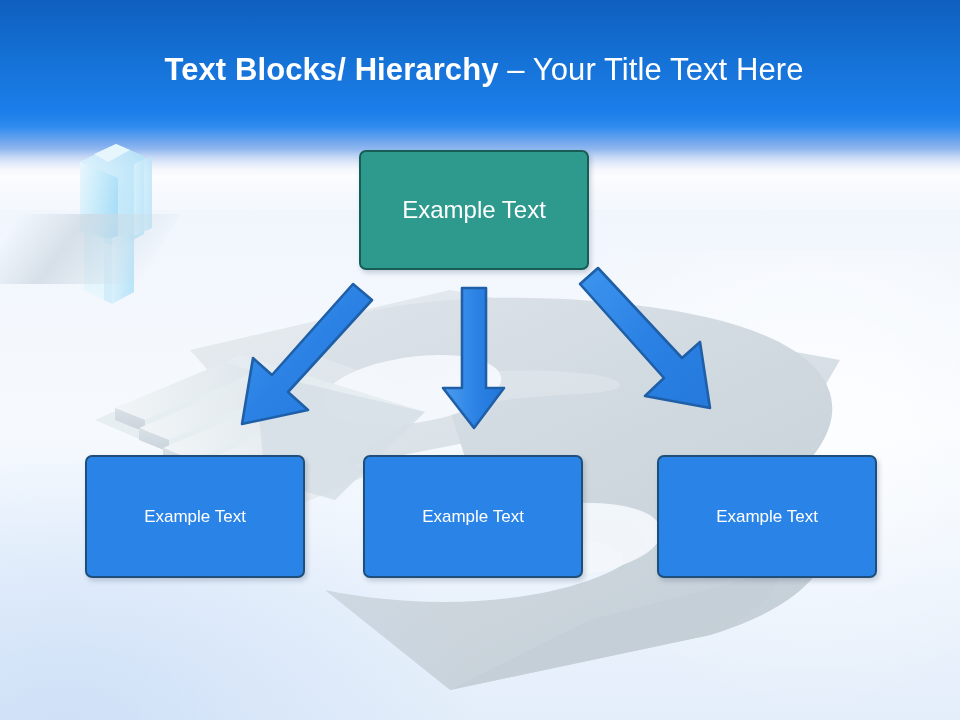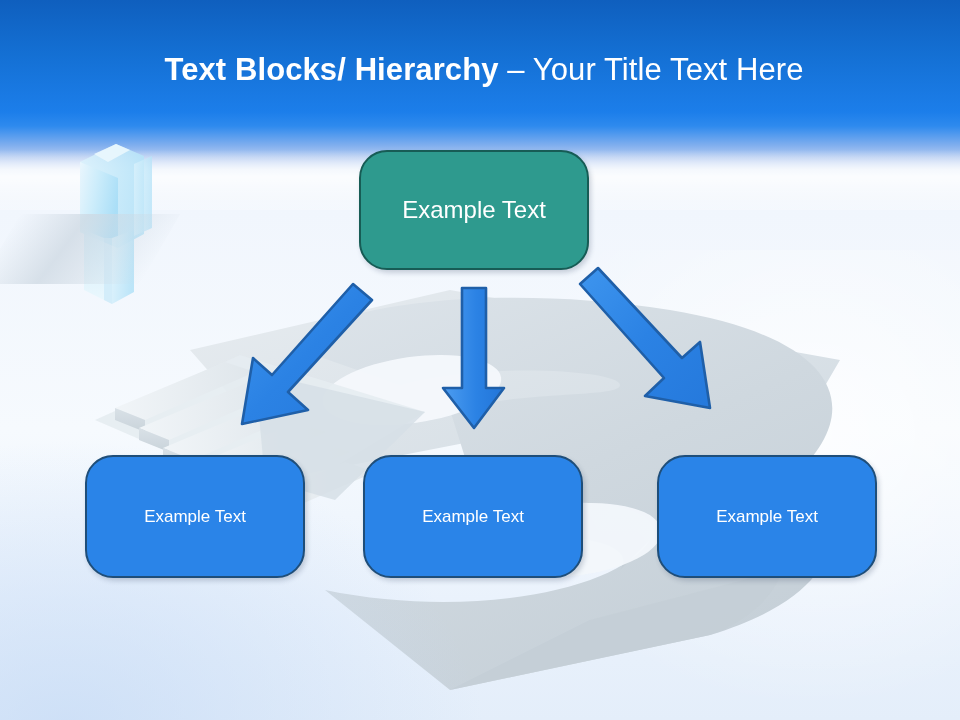--- a/index.html
+++ b/index.html
@@ -102,21 +102,21 @@
     white-space: nowrap;
     padding-left: 8px;
   }
   .title .t-strong { font-weight: bold; }
   .title .t-light  { font-weight: normal; }
 
   
   .node {
     position: absolute;
     box-sizing: border-box;
-    border-radius: 28px;
+    border-radius: 7px;
     border: 2px solid #1F4E79;
     display: flex;
     align-items: center;
     justify-content: center;
     color: #FFFFFF;
     text-align: center;
     box-shadow: 2px 3px 5px rgba(40,60,90,0.22);
   }
   .node-top {
     left: 359px;

